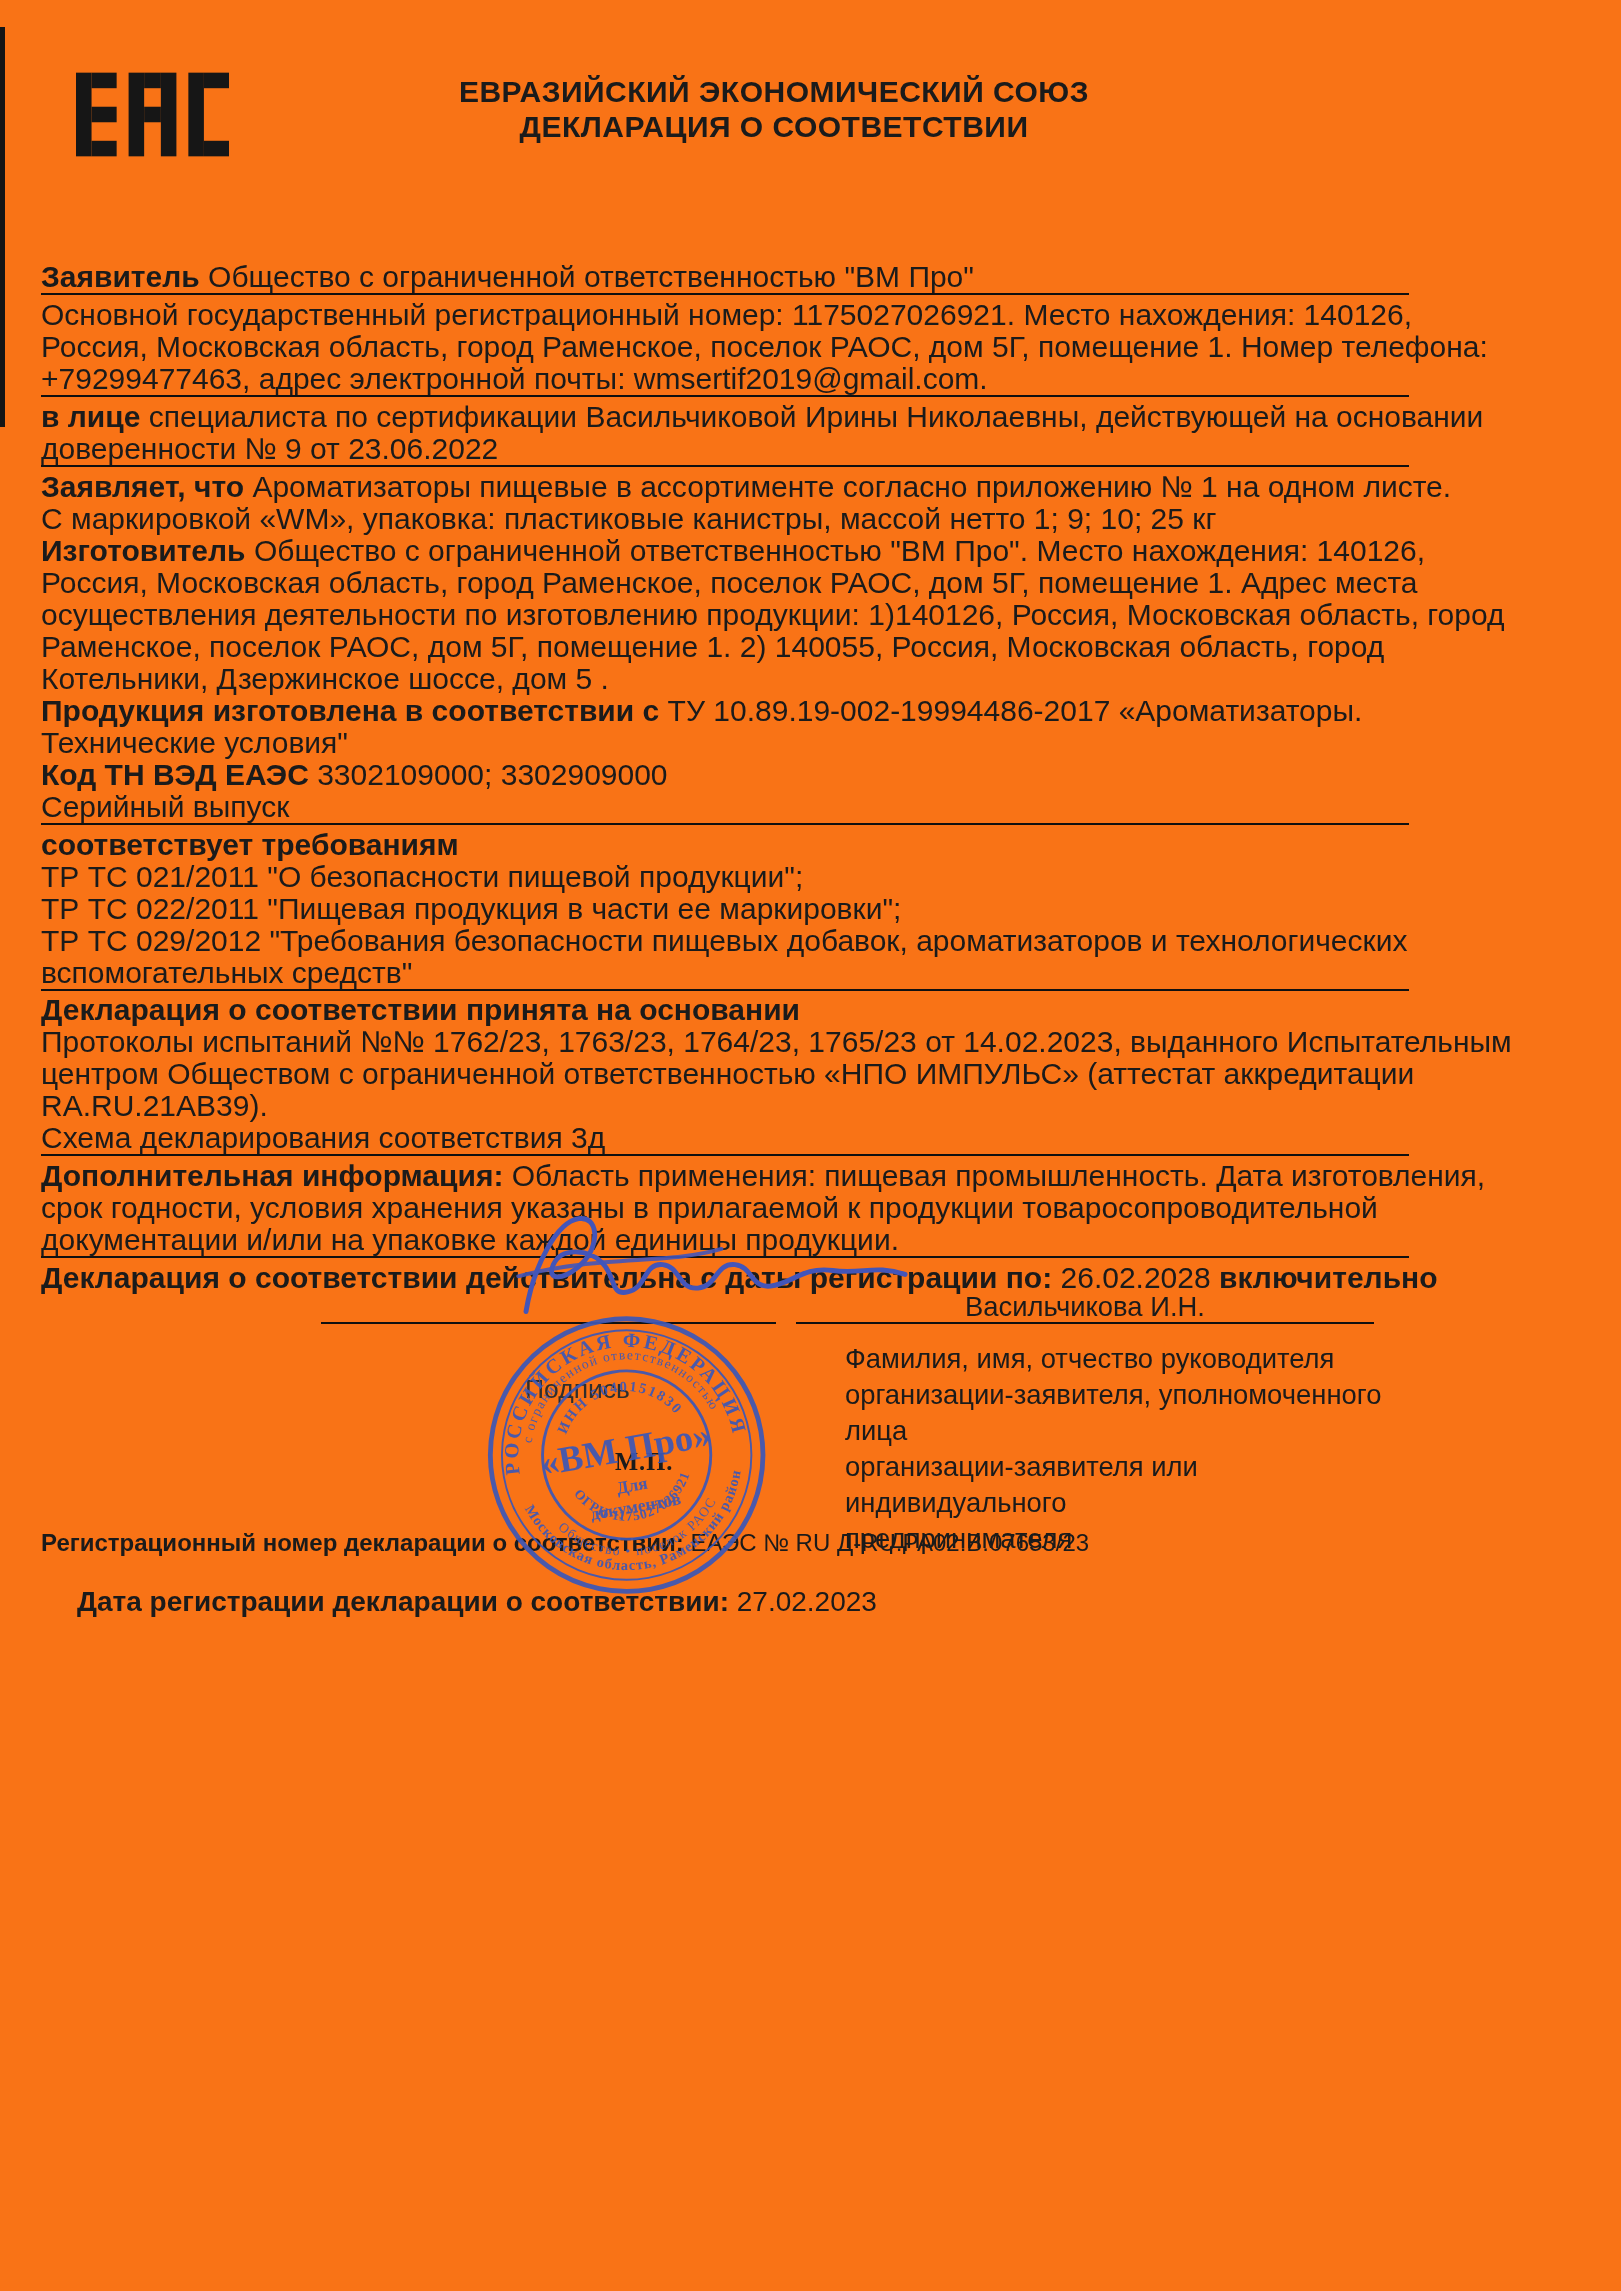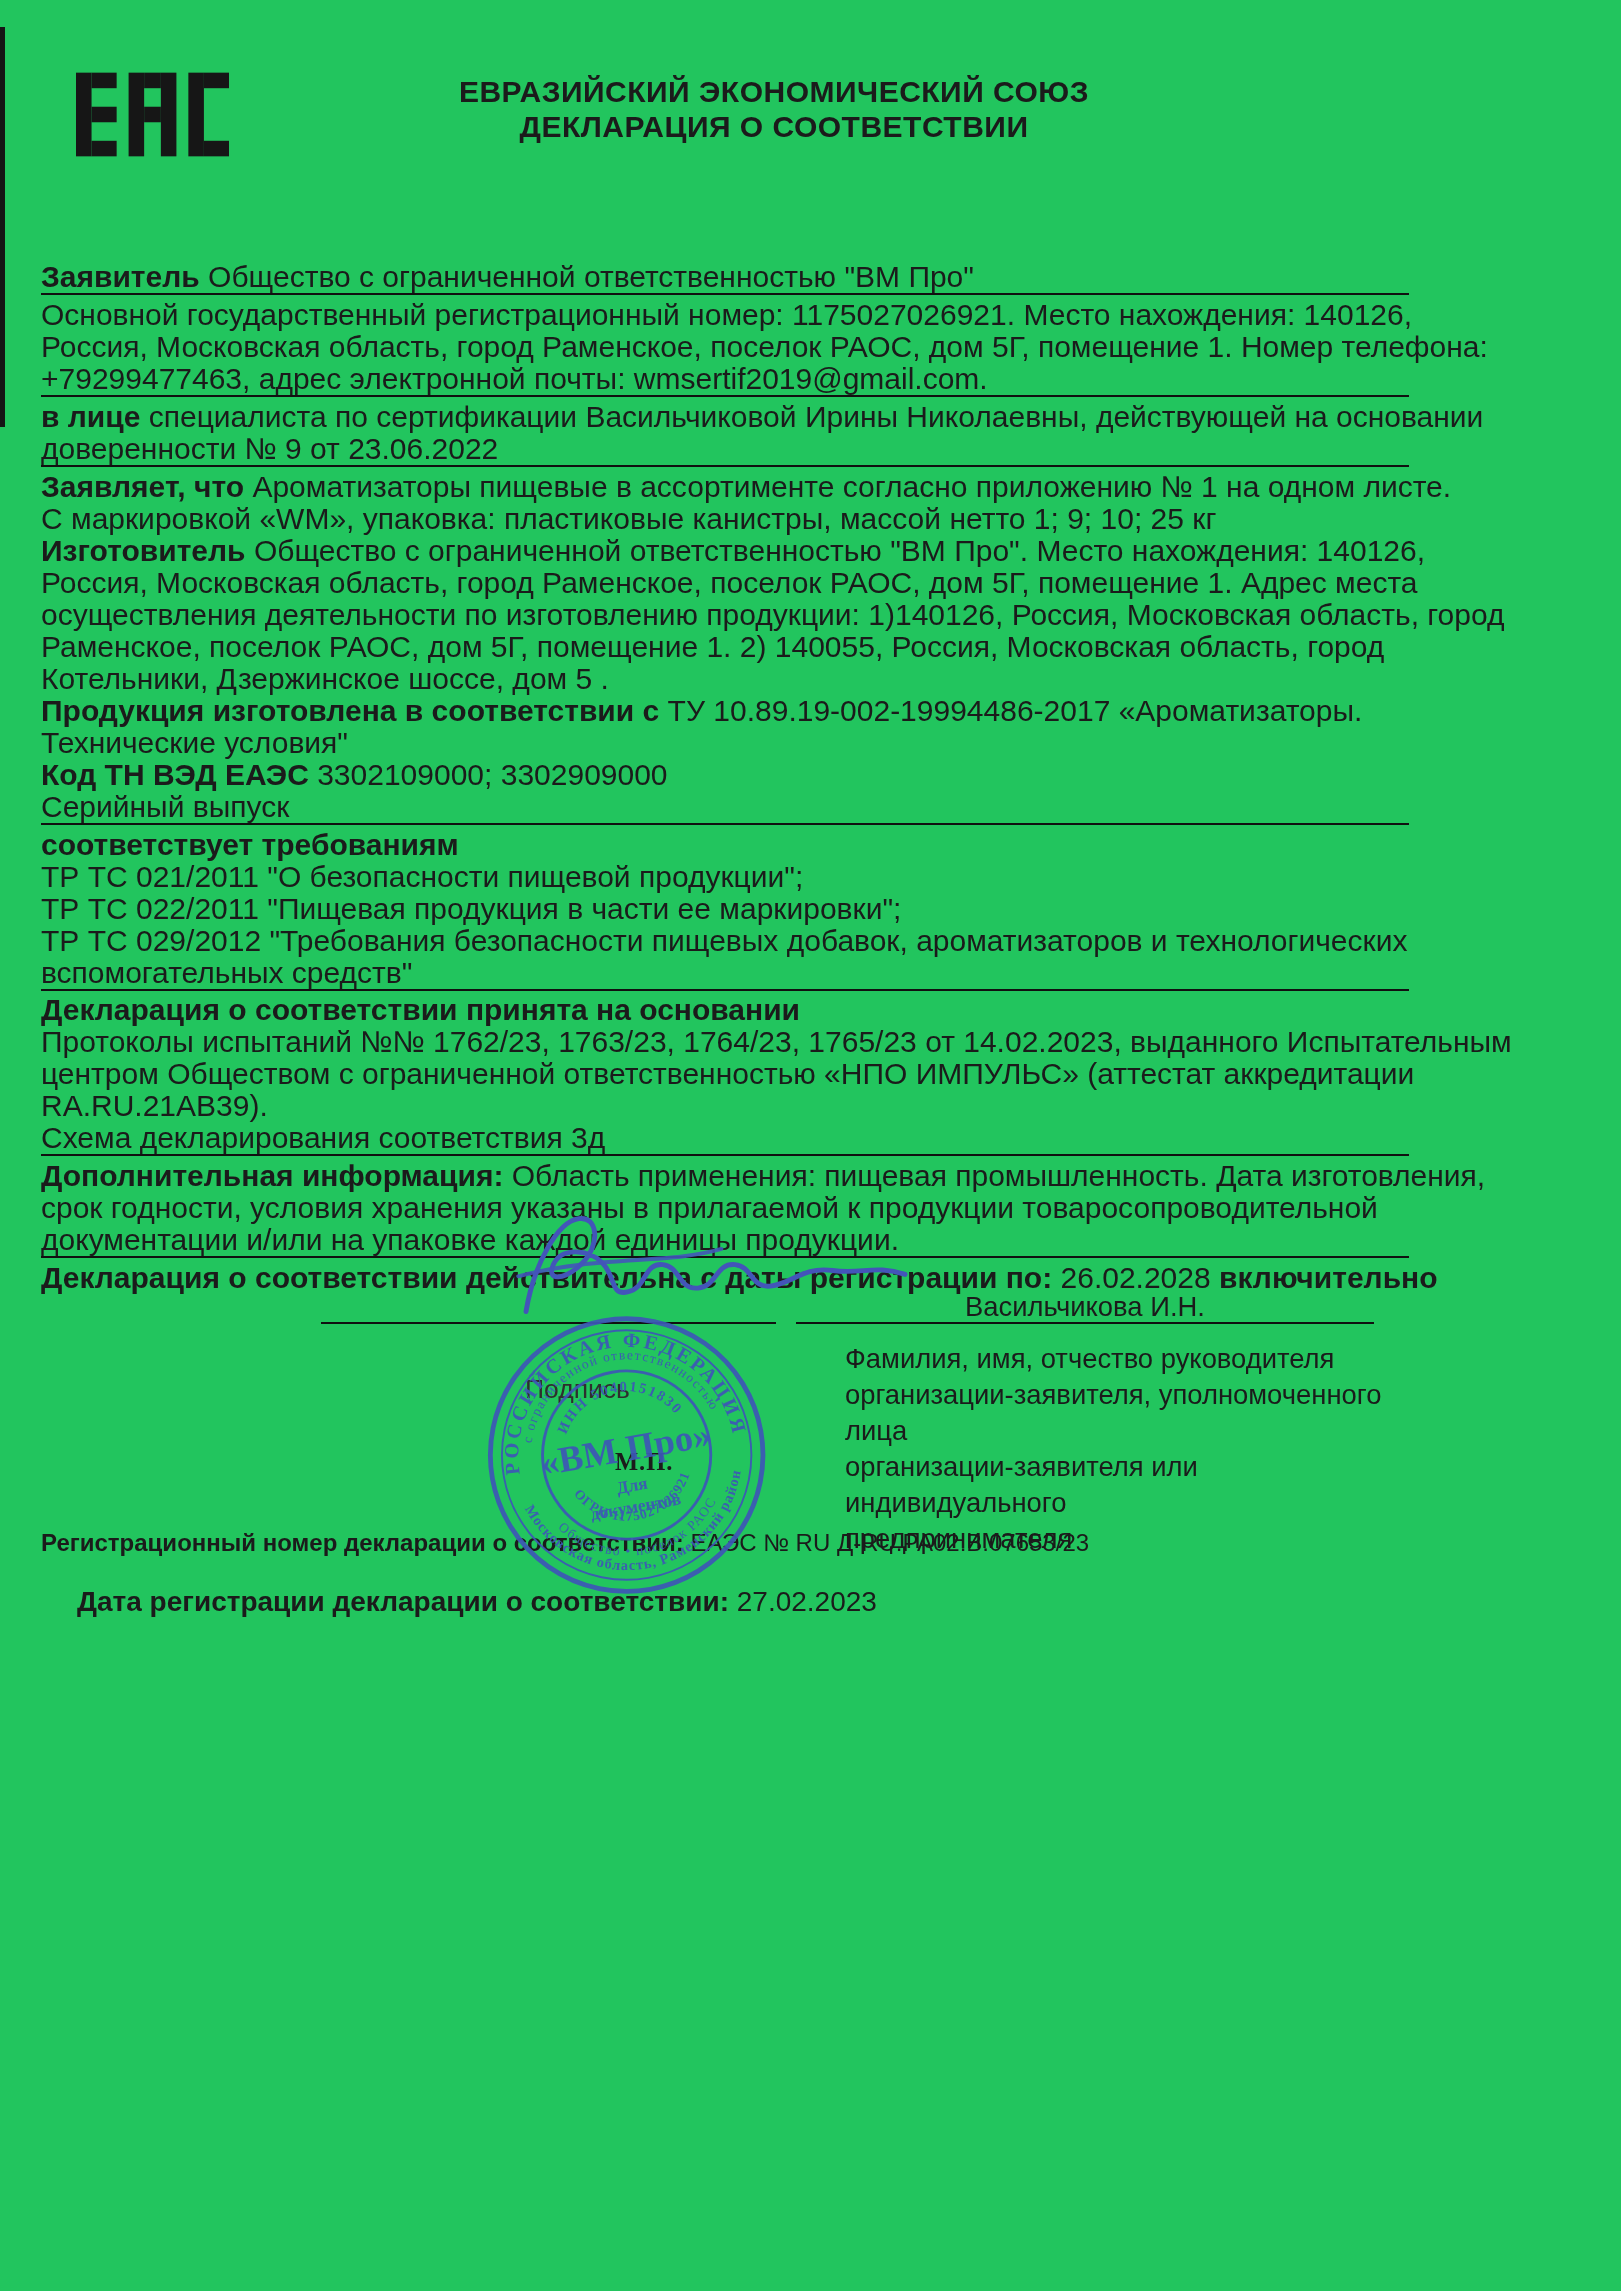--- a/index.html
+++ b/index.html
@@ -1,19 +1,19 @@
 <!DOCTYPE html>
 <html><head>
 <meta charset="utf-8">
 <style>
   html,body{margin:0;padding:0;background:#888;}
   .page{
     position:relative;
     width:1621px;height:2292px;
-    background:#22c55e;
+    background:#f97316;
     font-family:"Liberation Sans",sans-serif;
     color:#1b1b1b;
     overflow:hidden;
   }
   .edge-artifact{
     position:absolute;left:0;top:27.4px;width:4.9px;height:400px;background:#151515;
   }
   
   .eac{position:absolute;left:76px;top:47px;}
   

